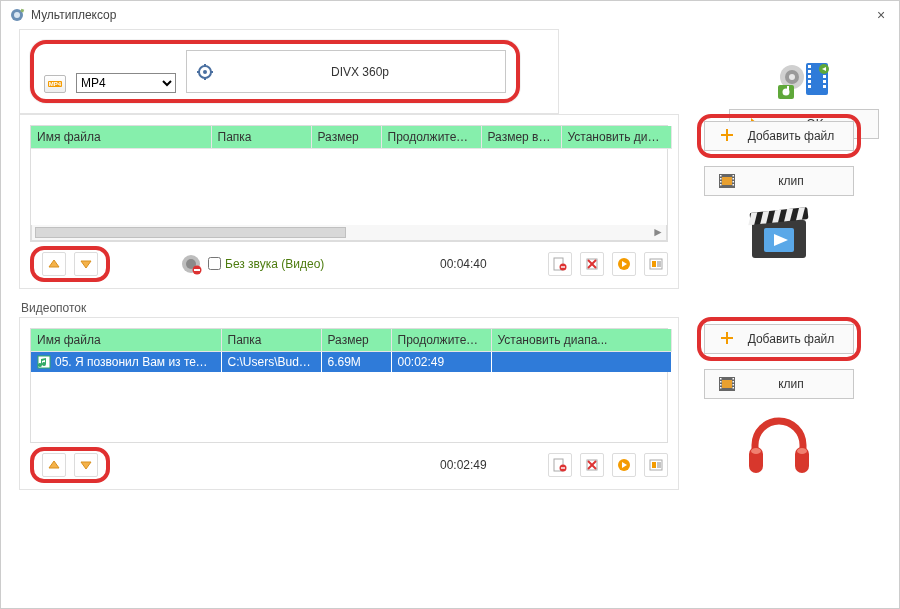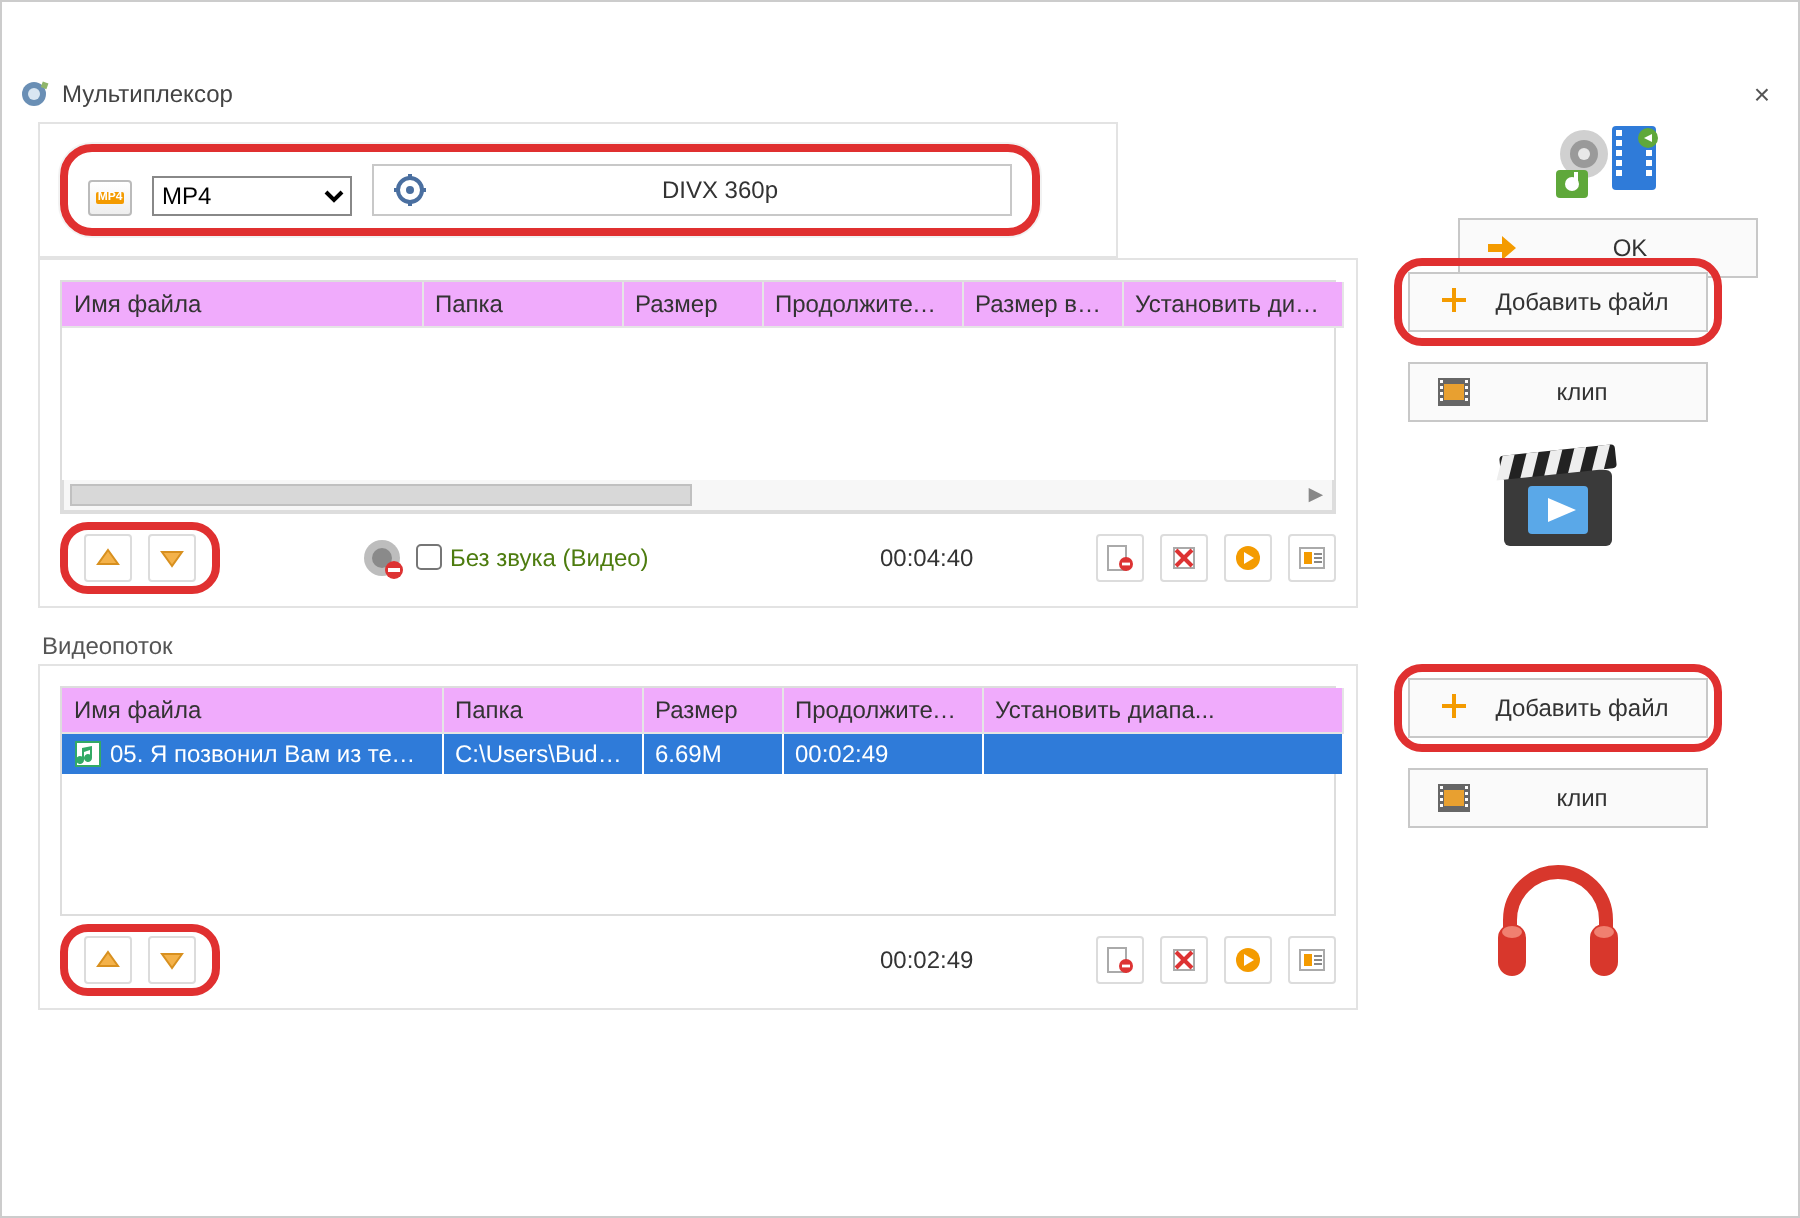--- a/index.html
+++ b/index.html
@@ -1,36 +1,36 @@
 <!DOCTYPE html>
 <html><head>
 <meta charset="utf-8">
 <style>
 * { box-sizing: border-box; margin: 0; padding: 0; }
 body { font-family: "Segoe UI", Tahoma, sans-serif; font-size: 12px; background: #fff; color: #333; }
 .window { width: 900px; height: 609px; border: 1px solid #ccc; position: relative; background: #fff; }
-.titlebar { height: 28px; display: flex; align-items: center; padding: 0 8px; font-size: 12px; color: #444; margin-top: 32px; }
+.titlebar { height: 28px; display: flex; align-items: center; padding: 0 8px; font-size: 12px; color: #444; }
 .titlebar .app-icon { width: 16px; height: 16px; margin-right: 6px; }
 .titlebar .close { margin-left: auto; font-size: 14px; color: #555; width: 20px; text-align: center; cursor: pointer; }
 .content { padding: 0 18px 18px 18px; }
 .section-label { font-size: 12px; color: #555; margin: 4px 0 2px 2px; }
 .panel { border: 1px solid #e3e3e3; padding: 10px; background: #fff; }
 .ring { border: 4px solid #e03030; border-radius: 16px; padding: 6px 10px; display: inline-flex; align-items: flex-end; gap: 10px; box-shadow: 0 0 0 1px rgba(0,0,0,0.05); }
 .ring-sm { border: 4px solid #e03030; border-radius: 14px; padding: 2px 8px; display: inline-flex; align-items: center; gap: 4px; }
 select.format { width: 100px; height: 20px; border: 1px solid #888; font-size: 12px; background: #fff; }
-.profile-box { display: inline-flex; align-items: center; border: 1px solid #c8c8c8; height: 26px; width: 320px; padding: 0 10px; gap: 12px; background: #fff; }
+.profile-box { display: inline-flex; align-items: center; border: 1px solid #c8c8c8; height: 43px; width: 320px; padding: 0 10px; gap: 12px; background: #fff; }
 .gear-icon { width: 16px; height: 16px; }
 .profile-text { flex: 1; text-align: center; font-size: 12px; color: #333; }
 .btn { display: inline-flex; align-items: center; justify-content: center; gap: 8px; border: 1px solid #c8c8c8; background: #fafafa; height: 30px; min-width: 150px; padding: 0 14px; cursor: pointer; font-size: 12px; color: #333; }
 .btn .btn-label { flex: 1; text-align: center; }
 .right-col { position: absolute; right: 20px; top: 60px; display: flex; flex-direction: column; align-items: center; gap: 8px; }
 .right-stack { position: absolute; right: 20px; display: flex; flex-direction: column; align-items: center; gap: 8px; }
 .table-wrap { border: 1px solid #ddd; background: #fff; }
 .tbl { width: 100%; border-collapse: collapse; table-layout: fixed; }
-.tbl th { text-align: left; font-weight: normal; font-size: 12px; color: #333; border-right: 1px solid #e5e5e5; border-bottom: 1px solid #e5e5e5; padding: 4px 6px; background: #f0abfc; height: 22px; overflow: hidden; text-overflow: ellipsis; white-space: nowrap; }
+.tbl th { text-align: left; font-weight: normal; font-size: 12px; color: #333; border-right: 1px solid #e5e5e5; border-bottom: 1px solid #e5e5e5; padding: 4px 6px; background: #86efac; height: 22px; overflow: hidden; text-overflow: ellipsis; white-space: nowrap; }
 .tbl td { font-size: 12px; padding: 3px 6px; border-right: 1px solid transparent; overflow: hidden; text-overflow: ellipsis; white-space: nowrap; height: 20px; }
 .tbl tr.selected td { background: #2f7bd9; color: #fff; }
 .scrollbar { height: 16px; border: 1px solid #ddd; border-top: none; position: relative; background: #f7f7f7; }
 .scrollbar .thumb { position: absolute; left: 3px; top: 2px; right: 320px; bottom: 2px; background: #d8d8d8; border: 1px solid #c0c0c0; }
 .scrollbar .arrow { position: absolute; top: 0; width: 16px; height: 14px; display: flex; align-items: center; justify-content: center; color: #888; }
 .scrollbar .arrow.left { left: 0; }
 .scrollbar .arrow.right { right: 0; }
 .toolbar-row { display: flex; align-items: center; margin-top: 8px; height: 28px; position: relative; }
 .icon-btn { width: 24px; height: 24px; border: 1px solid #dcdcdc; background: #fff; display: inline-flex; align-items: center; justify-content: center; cursor: pointer; border-radius: 2px; }
 .icon-btn + .icon-btn { margin-left: 4px; }

